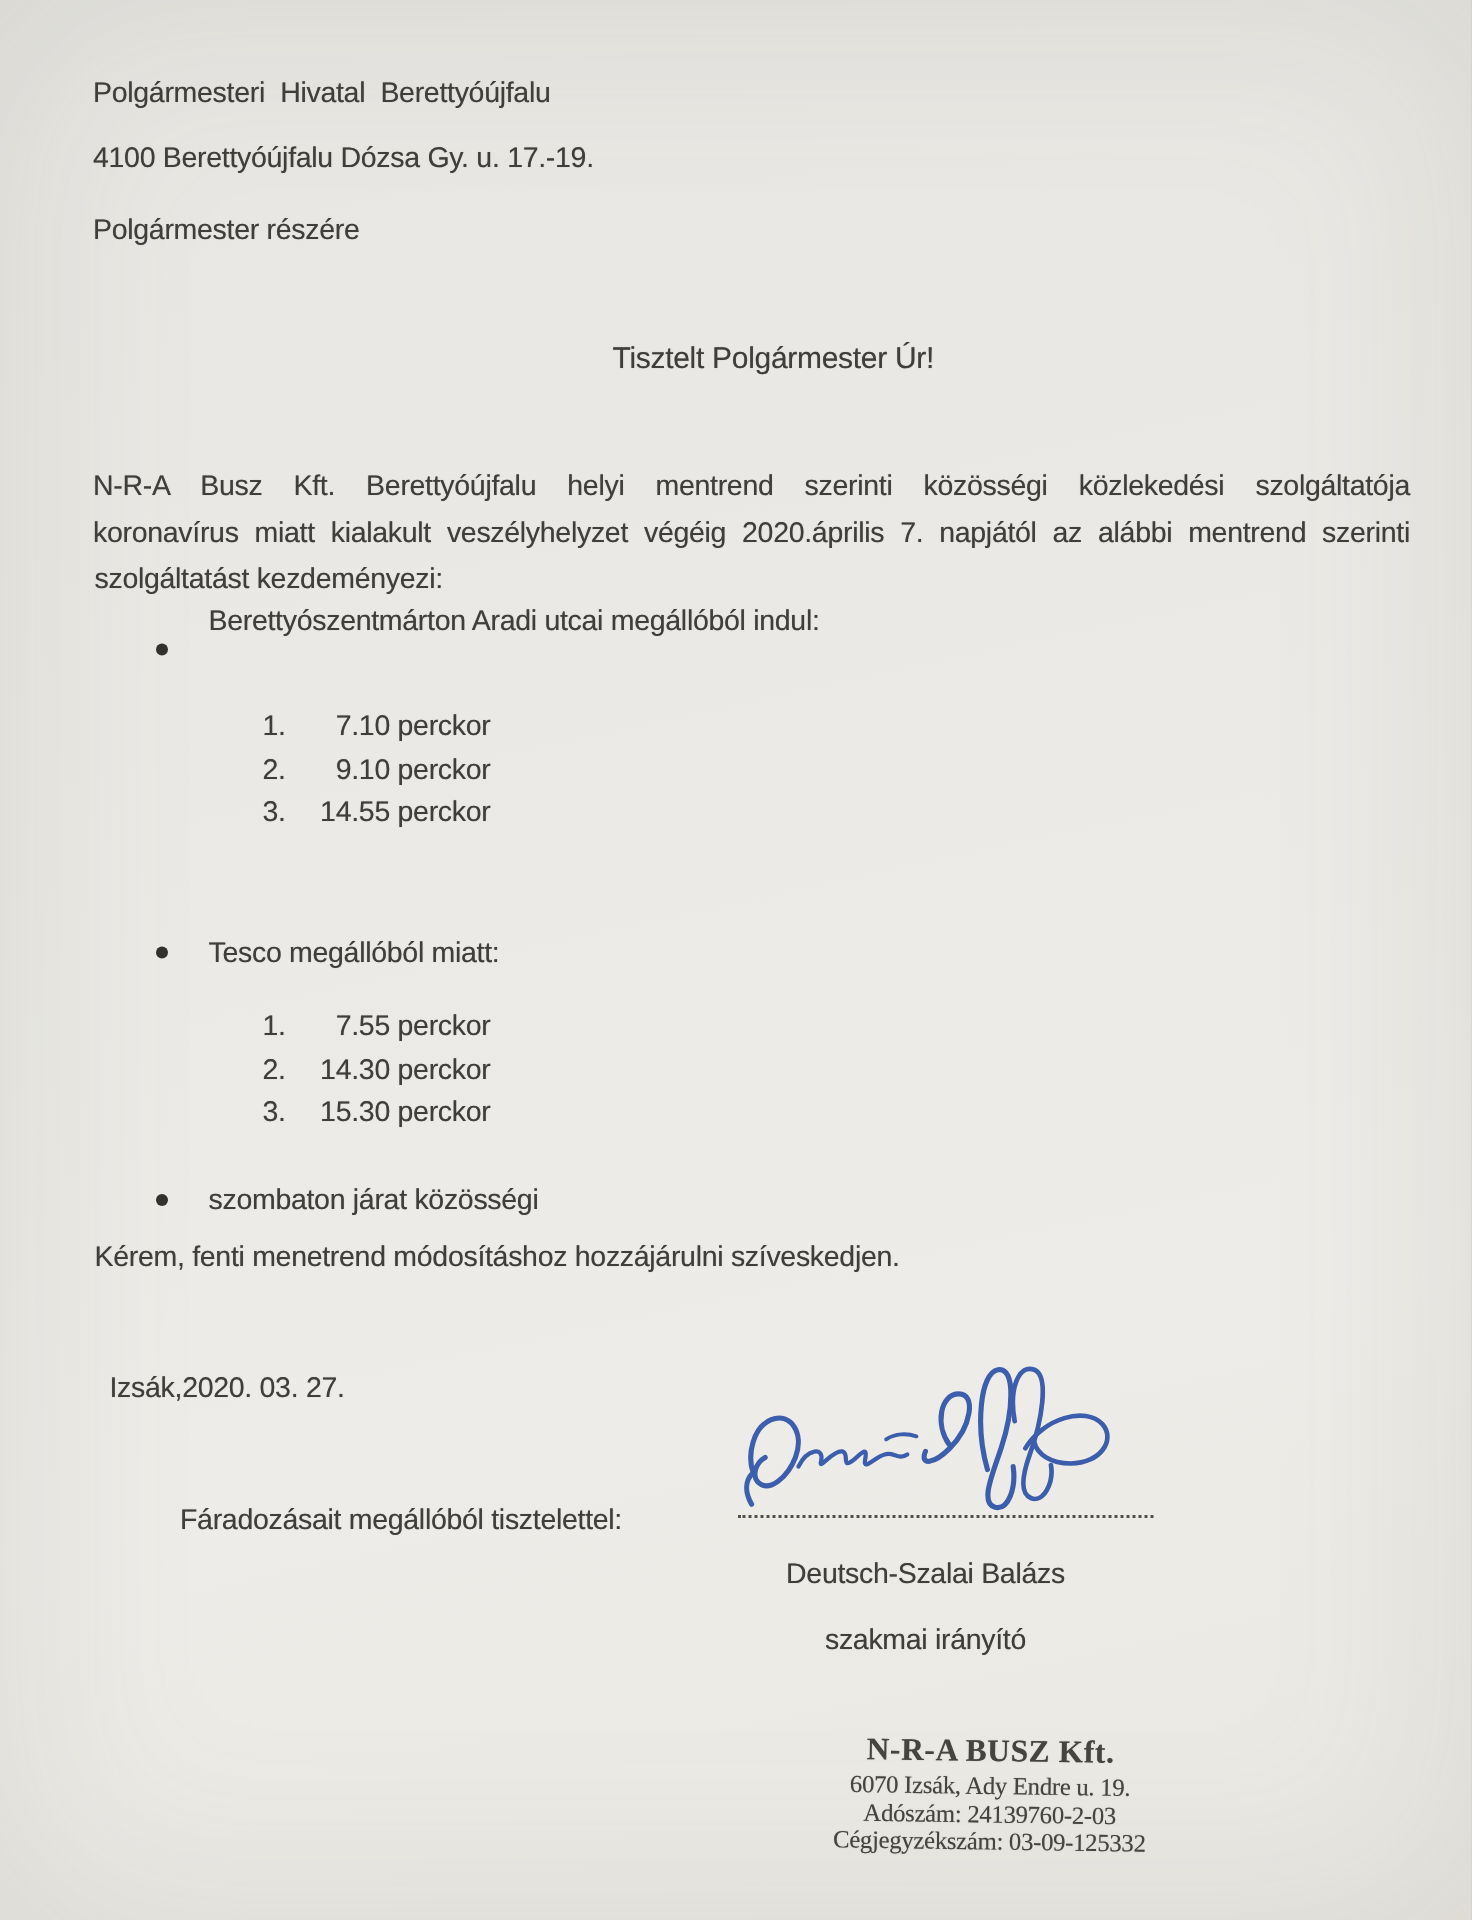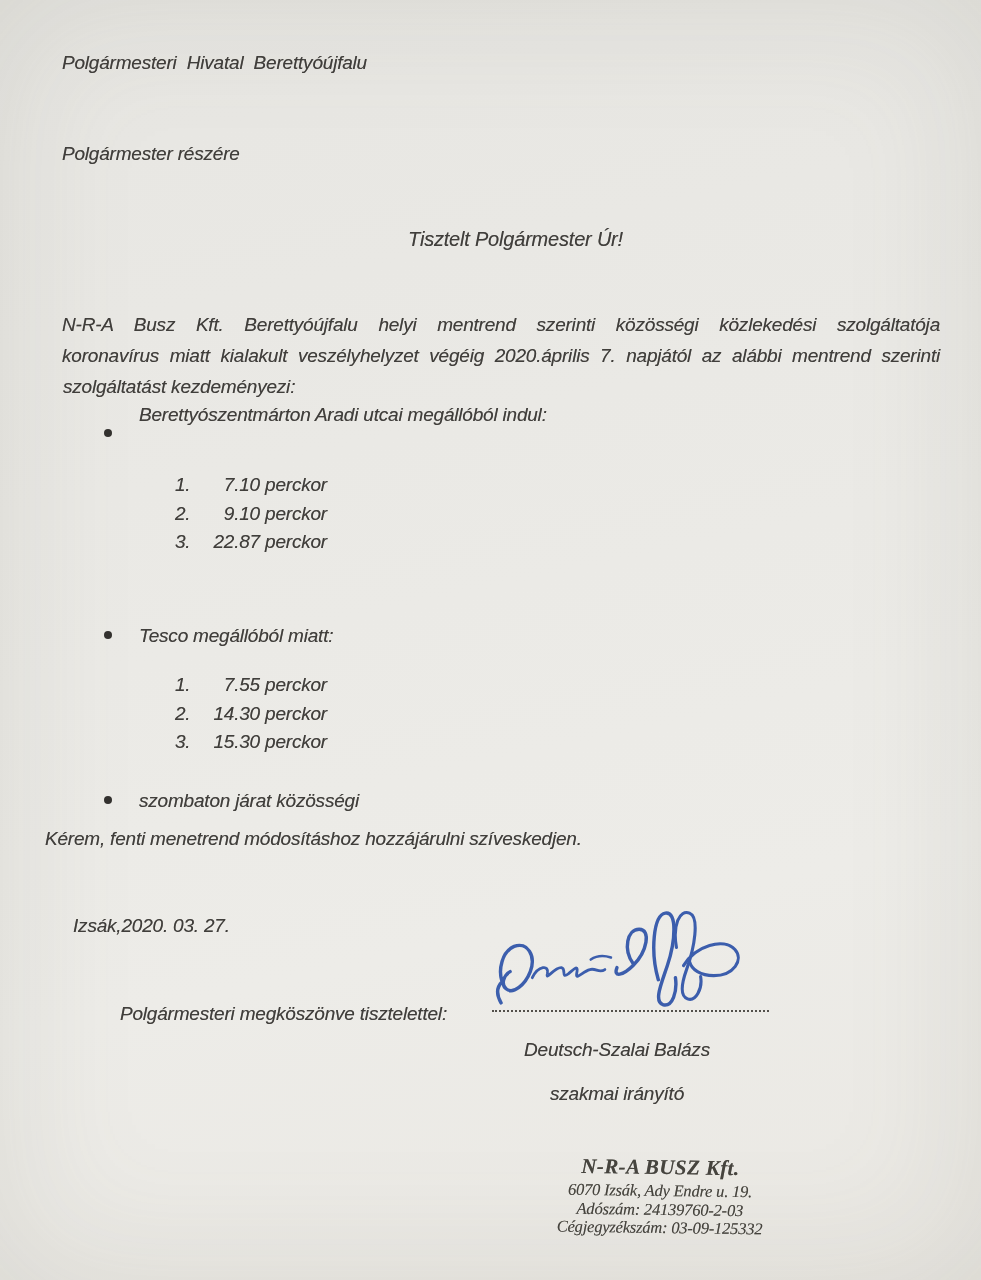--- a/index.html
+++ b/index.html
@@ -6,21 +6,20 @@
   .paper{
     position:relative;
     width:981px;height:1280px;
     margin:0 auto;
     overflow:hidden;
     background:linear-gradient(168deg,#e7e6e2 0%,#eae9e5 35%,#edece8 70%,#eae8e3 100%);
     box-shadow:inset 0 0 140px rgba(115,110,100,0.14);
     font-family:"Liberation Sans",sans-serif;
     color:#403e3b;
     letter-spacing:-0.2px;
-    font-style:italic;
   }
   .txt{position:absolute;white-space:pre-wrap;font-size:19px;line-height:1.35;
        text-shadow:0 0 0.5px rgba(64,62,59,.55);}
   
   .r1{left:62px;top:50px;}
   .r2{left:62px;top:93px;}
   .r3{left:62px;top:141px;}
   
   .salutation{left:0;top:226px;width:100%;text-align:center;font-size:20px;
               transform:translateX(25px);font-weight:400;margin:0;}
@@ -35,41 +34,42 @@
   .bl1{left:104px;top:429px;} .bl2{left:104px;top:631px;} .bl3{left:104px;top:796px;}
   .blab1{left:139px;top:402px;} .blab2{left:139px;top:623px;} .blab3{left:139px;top:788px;}
   
   .timelist{position:absolute;left:175px;font-size:19px;}
   .tl1{top:474px;} .tl2{top:674px;}
   .time-row{display:flex;height:28.5px;align-items:baseline;
             text-shadow:0 0 0.5px rgba(64,62,59,.55);}
   .ord{display:inline-block;width:28px;}
   .tval{display:inline-block;width:124px;text-align:right;white-space:pre;}
   
-  .kerem{left:45px;top:826px;text-align:right;}
+  .kerem{left:63px;top:826px;text-align:right;}
   .dateline{left:73px;top:913px;}
   .closing-label{left:120px;top:1001px;}
   .dotline{position:absolute;left:492px;top:996px;width:277px;height:14px;
            border-bottom:2.5px dotted #53504b;}
   .sig{position:absolute;left:494px;top:903px;width:252px;height:106px;}
   .signer-name{left:492px;top:1037px;width:250px;text-align:center;white-space:normal;}
   .signer-title{left:492px;top:1081px;width:250px;text-align:center;white-space:normal;}
   
   .stamp{position:absolute;left:515px;top:1155px;width:290px;text-align:center;
          font-family:"Liberation Serif",serif;color:#46443e;transform:rotate(0.8deg);
          text-shadow:0 0 0.6px rgba(70,68,62,.5);}
   .stamp-company{font-size:21px;font-weight:bold;letter-spacing:0.4px;margin:0 0 2px 0;}
   .stamp-line{font-size:16.5px;line-height:18.5px;margin:0;}
 </style>
 </head>
 <body>
 
 <div class="paper">
 
   <div class="txt r1">Polgármesteri  Hivatal  Berettyóújfalu</div>
+  <div class="txt r2">4100 Berettyóújfalu Dózsa Gy. u. 17.-19.</div>
   <div class="txt r3">Polgármester részére</div>
 
   <h1 class="txt salutation">Tisztelt Polgármester Úr!</h1>
 
   <div class="bodypar">
     <p class="jline">N-R-A Busz Kft. Berettyóújfalu helyi mentrend szerinti közösségi közlekedési szolgáltatója</p>
     <p class="jline">koronavírus miatt kialakult veszélyhelyzet végéig 2020.április 7. napjától az alábbi mentrend szerinti</p>
     <p class="lline">szolgáltatást kezdeményezi:</p>
   </div>
 
@@ -79,21 +79,21 @@
     <div class="time-row">
       <span class="ord">1.</span>
       <span class="tval">7.10 perckor</span>
     </div>
     <div class="time-row">
       <span class="ord">2.</span>
       <span class="tval">9.10 perckor</span>
     </div>
     <div class="time-row">
       <span class="ord">3.</span>
-      <span class="tval">22.87 perckor</span>
+      <span class="tval">14.55 perckor</span>
     </div>
   </div>
 
   <span class="bullet-dot bl2"></span>
   <div class="txt blab2">Tesco megállóból miatt:</div>
   <div class="timelist tl2">
     <div class="time-row">
       <span class="ord">1.</span>
       <span class="tval">7.55 perckor</span>
     </div>
@@ -121,21 +121,21 @@
       <path stroke-width="2.6" d="M96,56 C102,52 110,52 116,54"></path>
       <path stroke-width="3.4" d="M138,60 C128,46 132,26 144,26 C156,26 152,48 138,62 C128,72 118,74 122,64"></path>
       <path stroke-width="3.4" d="M163,76 C155,48 158,12 170,10 C182,8 180,38 172,62 C166,80 158,98 168,101 C177,103 182,88 180,74"></path>
       <path stroke-width="3.1" d="M181,44 C177,22 184,6 194,10 C204,14 199,44 191,66 C186,80 184,92 192,95 C200,98 207,85 205,73"></path>
       <path stroke-width="3.1" d="M188,62 C200,42 228,34 239,46 C248,56 238,72 218,72 C205,72 196,66 194,58"></path>
     </g>
   </svg>
 
   <div class="dotline"></div>
 
-  <div class="txt closing-label">Polgármesteri megköszönve tisztelettel:</div>
+  <div class="txt closing-label">Fáradozásait megállóból tisztelettel:</div>
 
   <div class="txt signer-title">szakmai irányító</div>
   <div class="txt signer-name">Deutsch-Szalai Balázs</div>
 
   <div class="stamp">
     <p class="stamp-company">N-R-A BUSZ Kft.</p>
     <p class="stamp-line">6070 Izsák, Ady Endre u. 19.</p>
     <p class="stamp-line">Adószám: 24139760-2-03</p>
     <p class="stamp-line">Cégjegyzékszám: 03-09-125332</p>
   </div>

